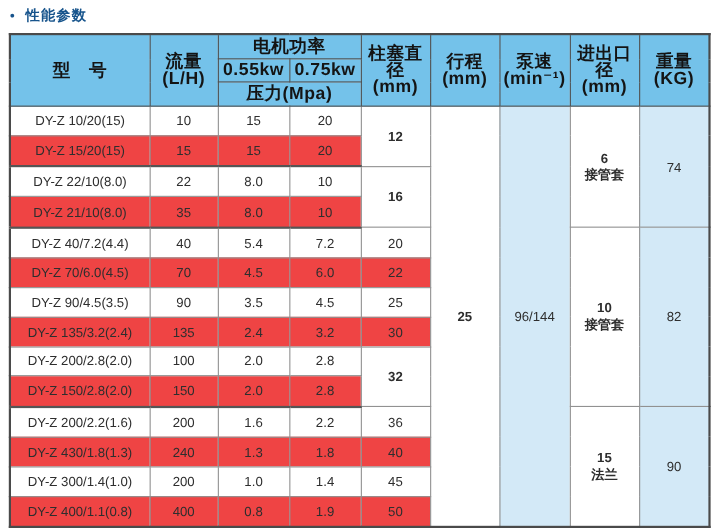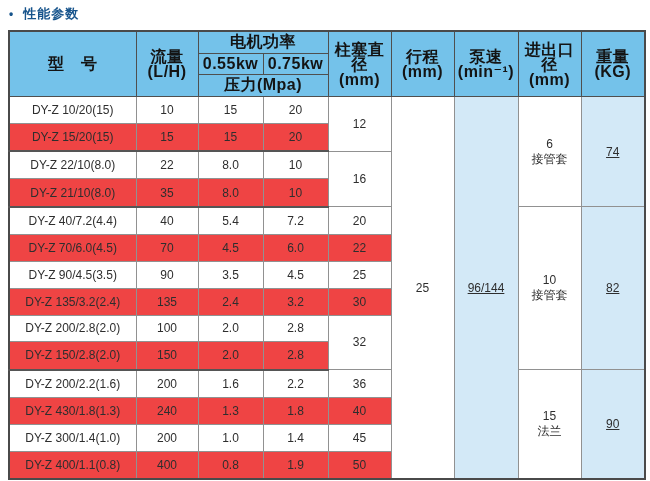--- a/index.html
+++ b/index.html
@@ -29,22 +29,22 @@
   }
   td {
     border:1px solid #919191;
     font-size:12px; color:#2e2e2e;
     padding:0; text-align:center; vertical-align:middle;
   }
   thead tr:nth-child(1){ height:22px; }
   thead tr:nth-child(2){ height:21px; }
   thead tr:nth-child(3){ height:20px; }
   tr.alt td { background:#ef4444; }
-  td.mw { background:#ffffff !important; }
-  td.mb { background:#d3e9f7 !important;text-decoration:underline; }
+  td.mw { background:#ffffff !important;font-weight:bold; }
+  td.mb { background:#d3e9f7 !important; }
   tr.group-end td { border-bottom:2px solid #555555; }
   .ln { display:block; line-height:15px; }
 </style>
 </head>
 <body>
 
 <div class="page-title">
   <span class="bullet">•</span>
   <span>性能参数</span>
 </div>

